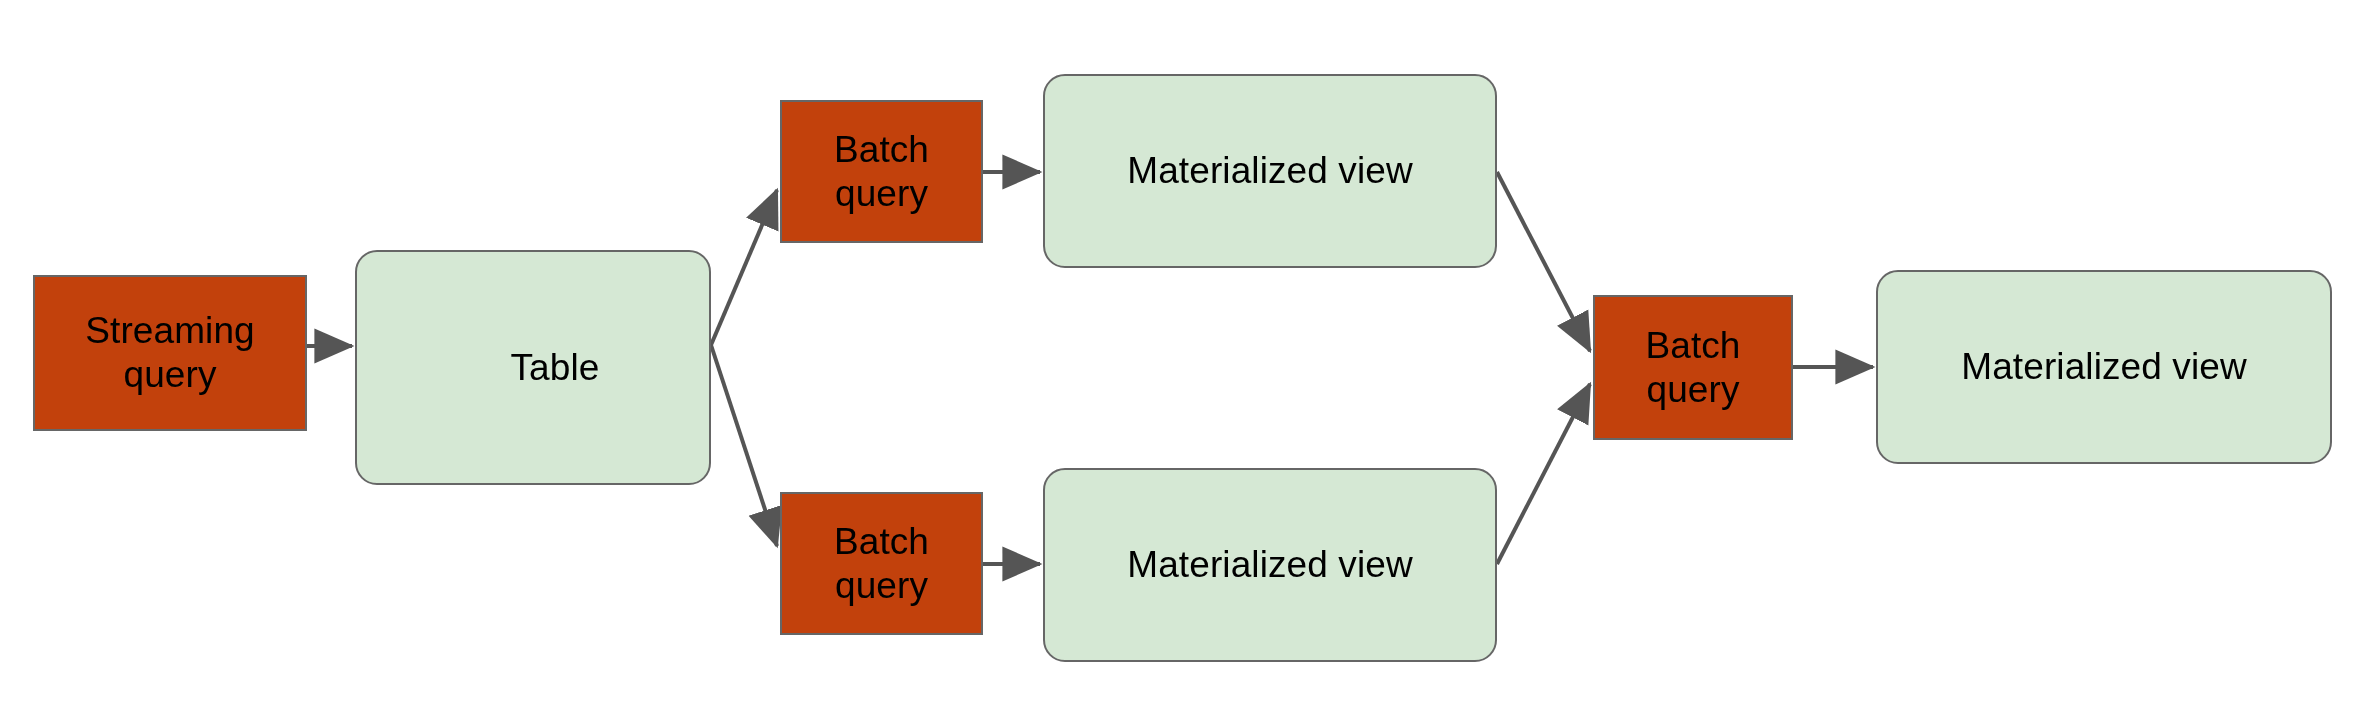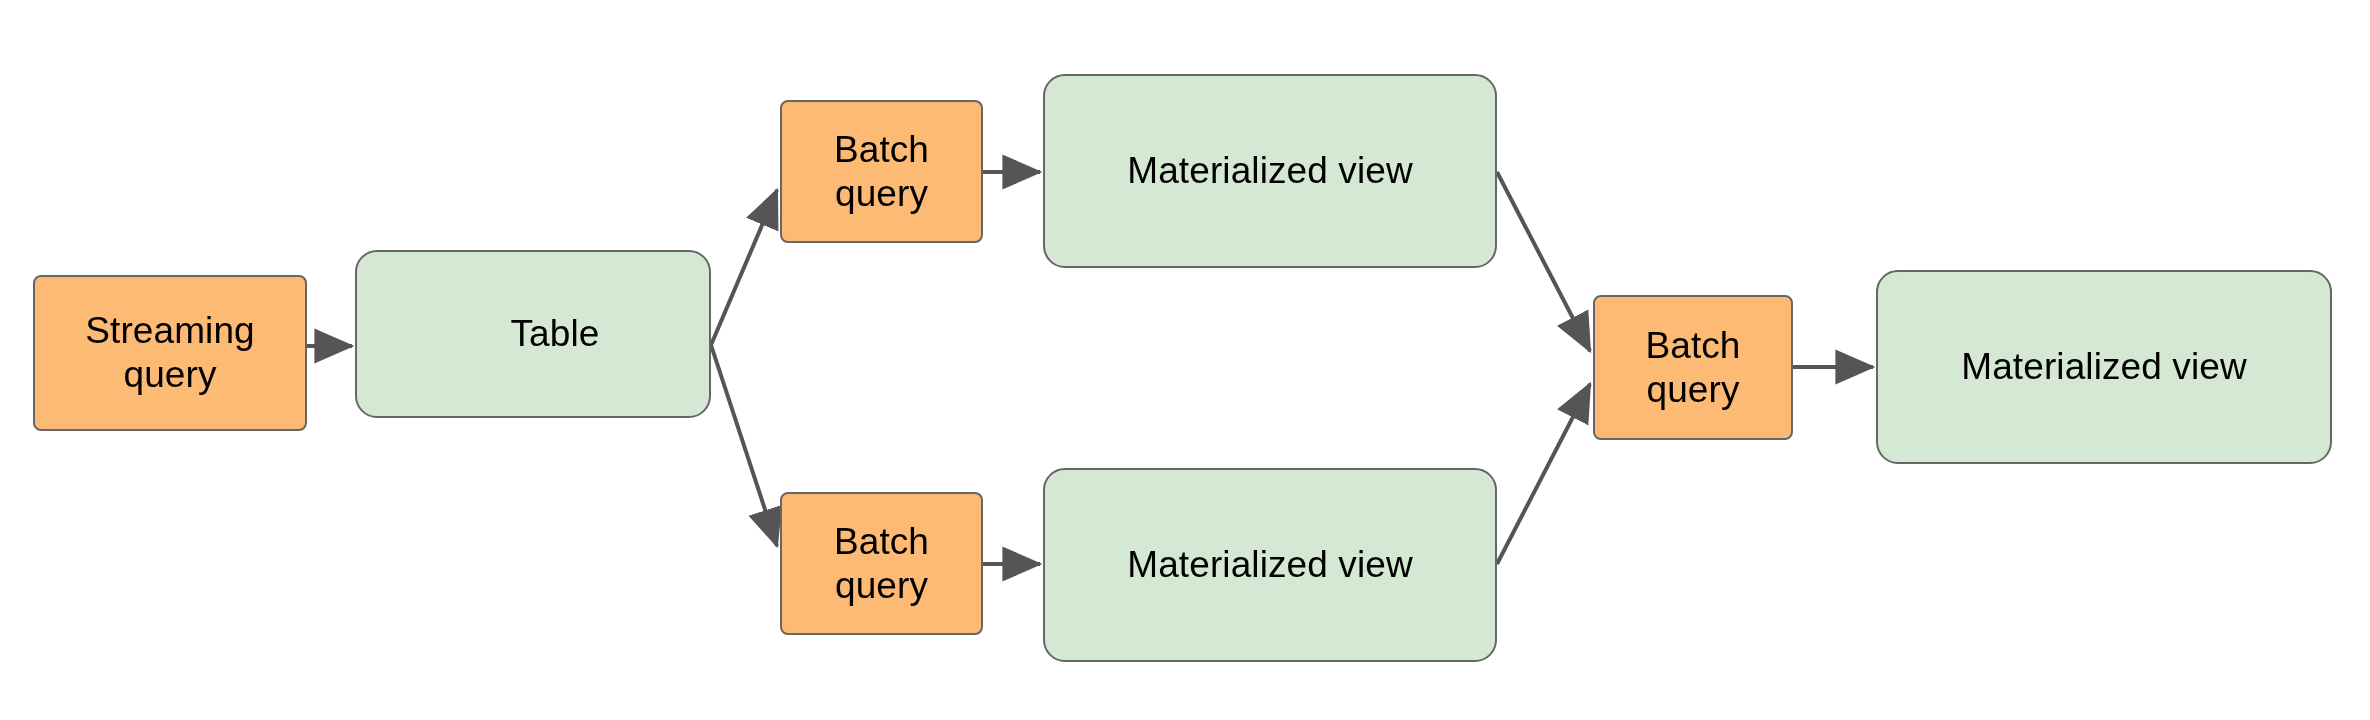--- a/index.html
+++ b/index.html
@@ -35,23 +35,23 @@
     text-align: center;
     border: 2px solid #666666;
     color: #000000;
     font-family: "Liberation Sans", sans-serif;
     font-size: 37px;
     line-height: 1.18;
     letter-spacing: 0.1px;
     z-index: 2;
   }
   .node-process {
-    background: #fdba74;
+    background: #c2410c;
     border-color: #666666;
-    border-radius: 8px;
+    border-radius: 0;
   }
   .node-store {
     background: #d5e8d4;
     border-color: #666666;
     border-radius: 22px;
     align-items: center;
   }
   .node-label {
     display: block;
     white-space: pre-line;
@@ -80,21 +80,21 @@
       <line x1="1497" y1="564" x2="1590" y2="384"></line>
       <line x1="1793" y1="367" x2="1873" y2="367"></line>
     </g>
   </svg>
 
   <div class="node node-process" style="left:33px; top:275px; width:274px; height:156px;">
     <span class="node-label">Streaming
 query</span>
   </div>
 
-  <div class="node node-store" style="left:355px; top:250px; width:356px; height:168px;padding-left:44px;">
+  <div class="node node-store" style="left:355px; top:250px; width:356px; height:235px;padding-left:44px;">
     <span class="node-label">Table</span>
   </div>
 
   <div class="node node-process" style="left:780px; top:100px; width:203px; height:143px;">
     <span class="node-label">Batch
 query</span>
   </div>
 
   <div class="node node-store" style="left:1043px; top:74px; width:454px; height:194px;">
     <span class="node-label">Materialized view</span>

